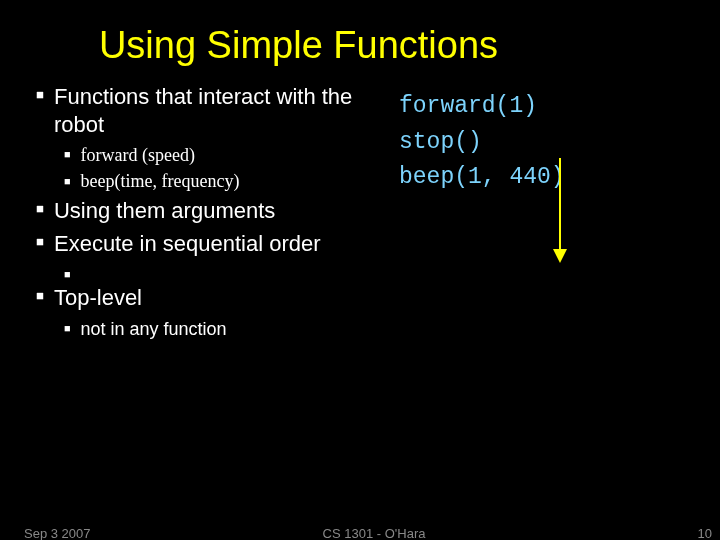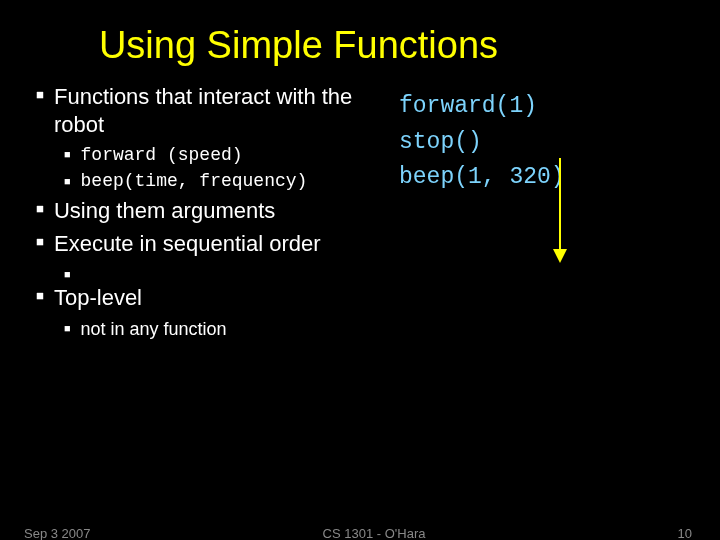--- a/index.html
+++ b/index.html
@@ -57,21 +57,21 @@
     padding-left: 28px;
     margin-bottom: 3px;
   }
   .sq {
     font-size: 0.6em;
     padding-right: 10px;
     padding-top: 0.3em;
     color: #fff;
   }
   .mono {
-    font-family: Liberation Mono, monospace;
+    font-family: Liberation Serif, serif;
   }
   .code-line {
     font-family: "Courier New", Courier, monospace;
     color: #7dd3fc;
     font-size: 23px;
     line-height: 1.55;
     white-space: pre;
   }
   .arrow-wrap {
     position: absolute;
@@ -95,21 +95,21 @@
   .footer {
     position: absolute;
     bottom: 14px;
     left: 0;
     width: 720px;
     font-size: 13px;
     color: #888;
   }
   .footer .date { position: absolute; left: 24px; }
   .footer .center { position: absolute; left: 14px; width: 720px; text-align: center; }
-  .footer .num { position: absolute; right: 28px; margin-left: 24px; }
+  .footer .num { position: absolute; right: 8px; margin-left: 24px; }
 </style>
 </head>
 <body>
 
 <div class="slide">
 
   <div class="title">Using Simple Functions</div>
 
   <div class="body">
     <div class="left">
@@ -147,21 +147,21 @@
       <div class="bullet b-lvl2">
         <span class="sq">■</span>
         <span>not in any function</span>
       </div>
 
     </div>
 
     <div class="right">
       <div class="code-line">forward(1)</div>
       <div class="code-line">stop()</div>
-      <div class="code-line">beep(1, 320)</div>
+      <div class="code-line">beep(1, 440)</div>
     </div>
   </div>
 
   <div class="arrow-wrap">
     <div class="arrow-shaft"></div>
     <div class="arrow-head"></div>
   </div>
 
   <div class="footer">
     <span class="date">Sep 3 2007</span>

